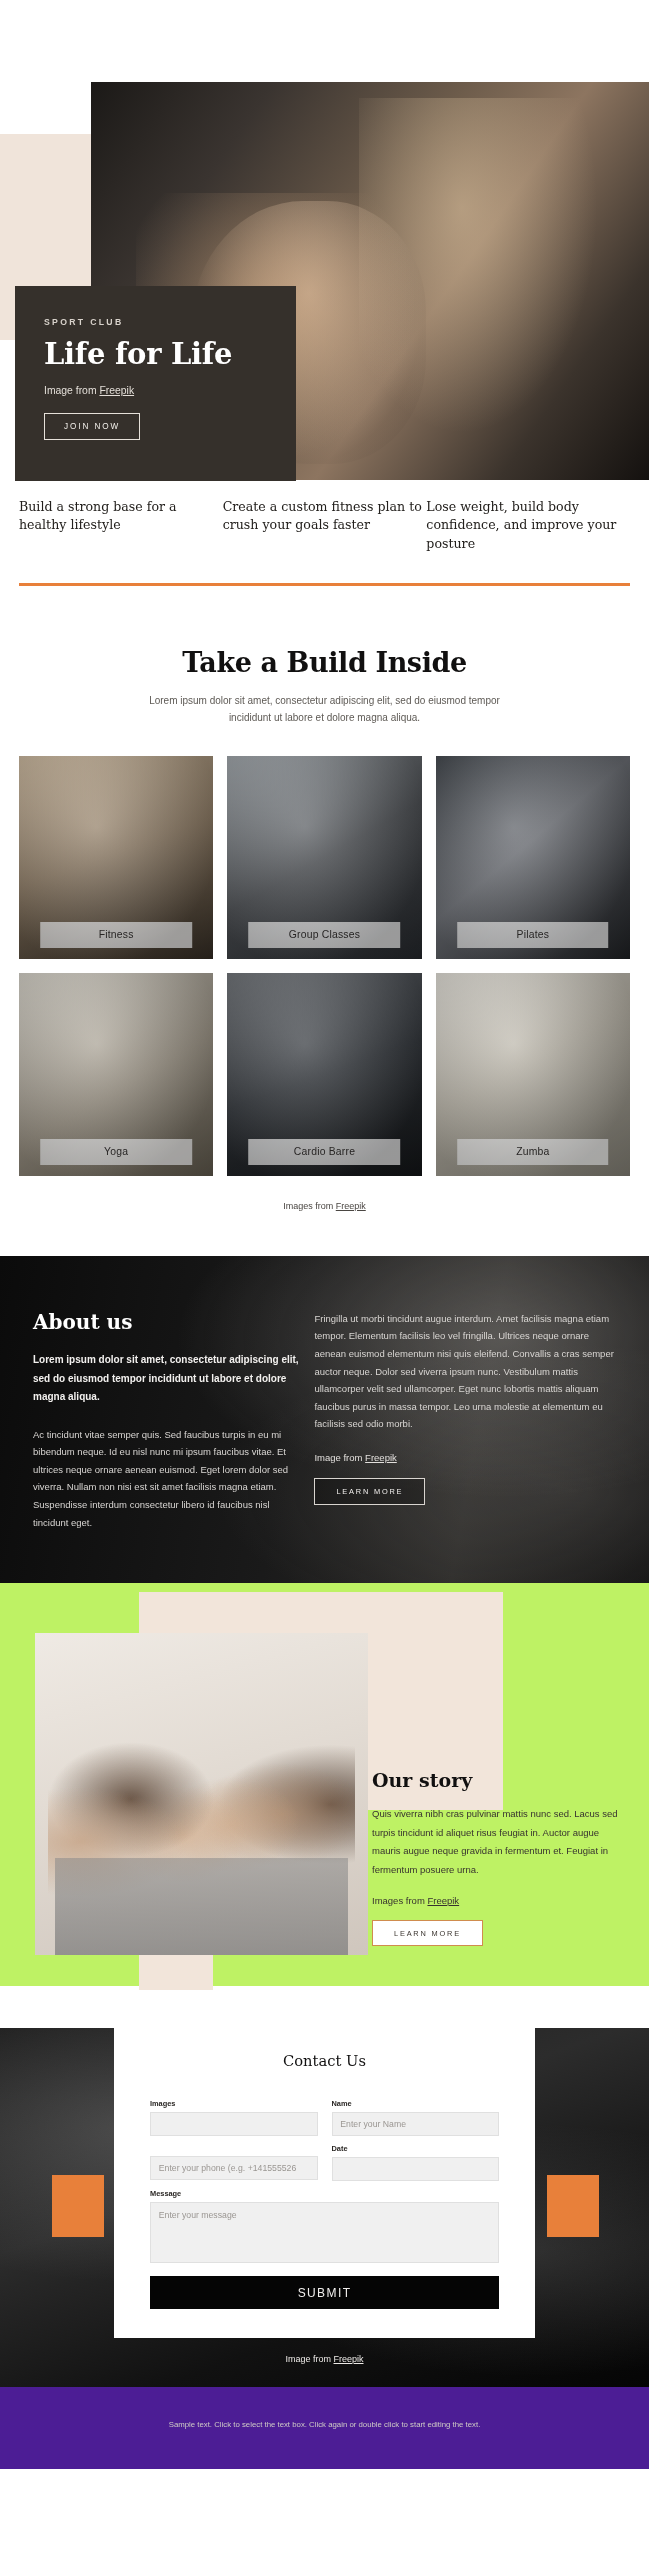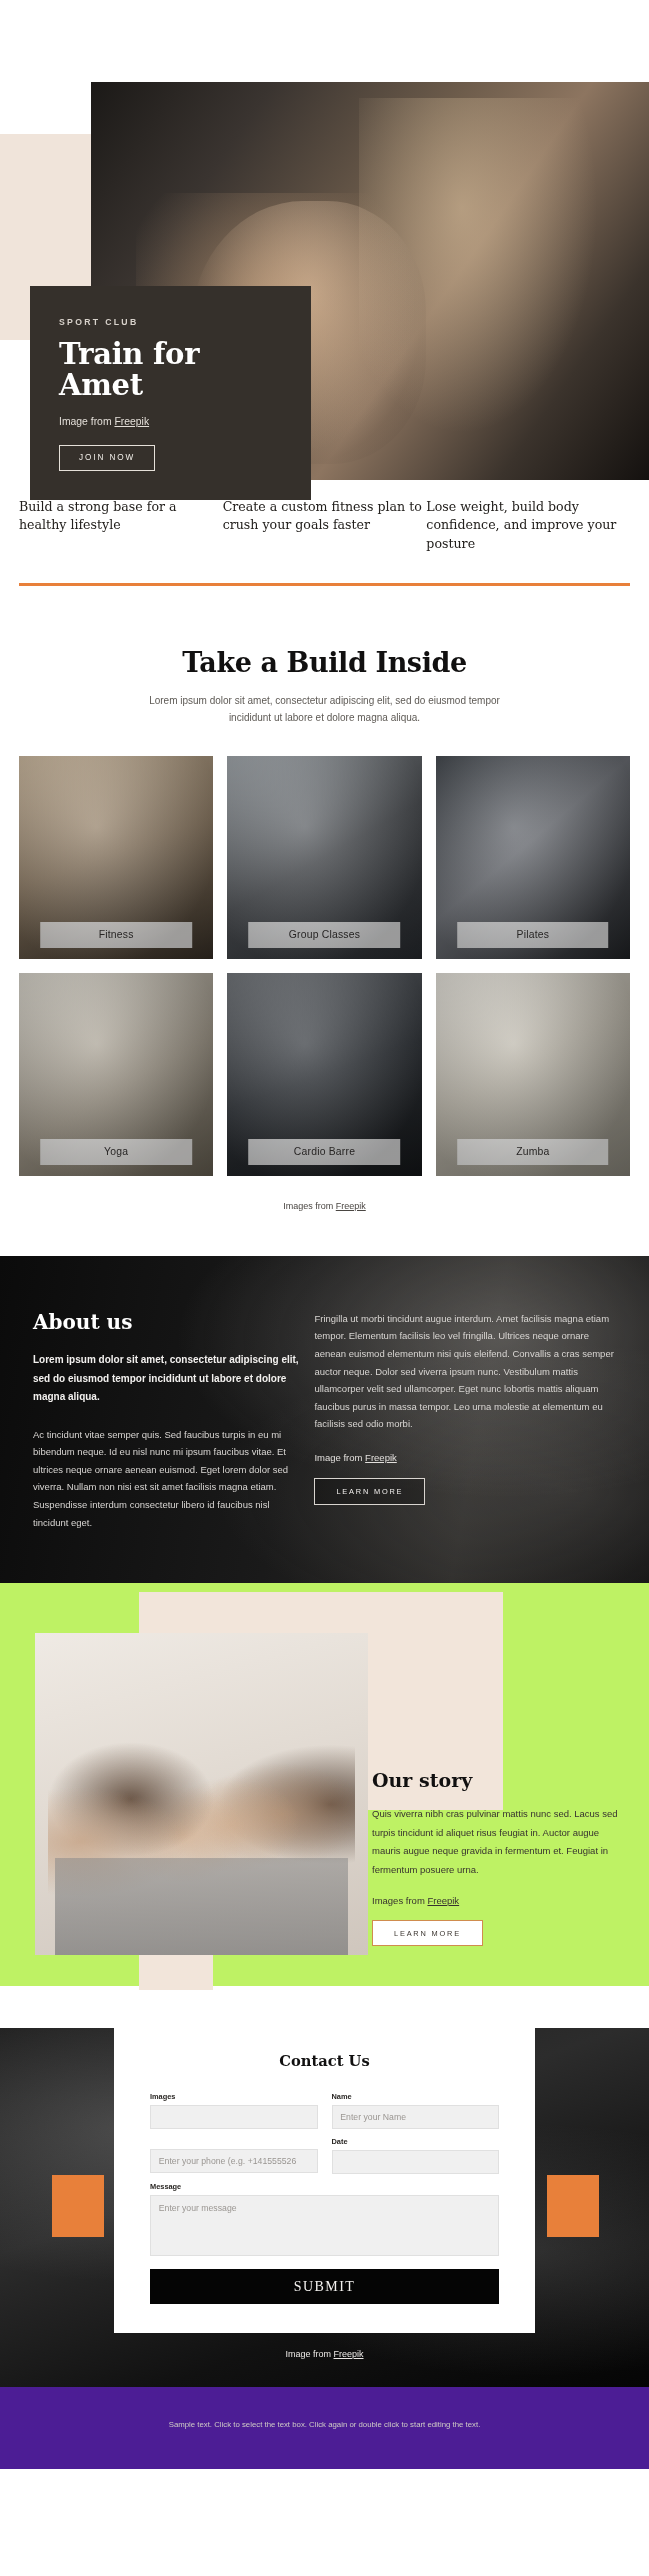--- a/index.html
+++ b/index.html
@@ -39,21 +39,21 @@
   .hero-photo::after {
     content:""; position:absolute; left:8%; top:28%; width:52%; height:70%;
     background:radial-gradient(ellipse at 45% 40%, rgba(214,172,132,.5), rgba(25,21,18,0) 66%);
   }
   .hero-figure {
     position:absolute; left:18%; top:30%; width:42%; height:66%;
     background:radial-gradient(ellipse at 50% 35%, rgba(236,206,176,.62), rgba(60,48,40,.05) 70%);
     border-radius:48% 42% 40% 50%;
   }
   .hero-card {
-    position:absolute; left:30px; top:286px; width:281px; min-height:195px;
+    position:absolute; left:15px; top:286px; width:281px; min-height:195px;
     background:#35302b; padding:31px 29px 29px 29px; z-index:3;
   }
   .eyebrow {
     font-size:8.7px; letter-spacing:2.3px; color:#d8d2cb; font-weight:600;
     text-transform:uppercase; margin-bottom:12px;
   }
   .hero-title {
     font-family:"DejaVu Serif", serif; font-weight:700; font-size:29px;
     color:#ffffff; letter-spacing:-0.3px; line-height:1.08; margin-bottom:14.7px;
   }
@@ -181,38 +181,38 @@
       radial-gradient(ellipse at 82% 62%, rgba(140,140,140,.25), rgba(0,0,0,0) 40%),
       linear-gradient(160deg,#1a1a1a 0%,#2c2c2c 38%,#111111 70%,#050505 100%);
   }
   .contact-orange-l { position:absolute; left:52px; top:147px; width:52px; height:62px; background:#e8803a; }
   .contact-orange-r { position:absolute; right:50px; top:147px; width:52px; height:62px; background:#e8803a; }
   .contact-card {
     position:relative; margin:42px auto 0 auto; width:421px; background:#ffffff;
     padding:24px 36px 29px 36px;
   }
   .contact-title {
-    font-family:"DejaVu Serif", serif; font-weight:700; font-size:14.7px;
-    text-align:center; color:#111010; margin-bottom:23px;
+    font-family:"DejaVu Serif", serif; font-weight:400; font-size:14.7px;
+    text-align:center; color:#111010; margin-bottom:30px;
   }
   .frow { display:flex; gap:14px; }
   .fcol { flex:1; }
   .flabel { display:block; font-size:7.4px; font-weight:700; color:#2a2724; margin-bottom:3.5px; }
   .fspacer { height:11.3px; }
   .finput, .ftext {
     width:100%; background:#f0f0f0; border:0.9px solid #e0e0e0;
     font-family:inherit; font-size:8.7px; color:#44403c; padding:7px 7.8px;
   }
   .finput { height:24px; }
   .finput::placeholder, .ftext::placeholder { color:#9a9692; }
   .ftext { height:61px; resize:none; }
   .mt10 { margin-top:8.7px; }
   .submit {
     width:100%; margin-top:10.4px; background:#050505; color:#f2f0ee;
-    border:none; font-family:Liberation Serif, serif; font-size:14px; letter-spacing:1.4px;
+    border:none; font-family:Liberation Sans, sans-serif; font-size:12px; letter-spacing:1.4px;
     padding:9.5px 0; text-transform:uppercase; cursor:pointer;
   }
   .contact-credit {
     position:relative; text-align:center; color:#ece9e6; font-size:9px;
     padding:15.6px 0 0 0;
   }
 
   
   .footer {
     background:#4c1d95; text-align:center; padding:31px 69px 36px 69px;
@@ -226,21 +226,21 @@
 <div class="page">
 
 
   <div class="hero">
     <div class="hero-beige"></div>
     <div class="hero-photo">
       <div class="hero-figure"></div>
     </div>
     <div class="hero-card">
       <div class="eyebrow">SPORT CLUB</div>
-      <div class="hero-title">Train for Amet</div>
+      <div class="hero-title">Life for Life</div>
       <div class="credit"><span>Image from </span><u class="ul">Freepik</u></div>
       <button class="btn-outline-light">JOIN NOW</button>
     </div>
   </div>
 
   <div class="features">
     <div class="feature">
       <div class="feature-text">Build a strong base for a healthy lifestyle</div>
       <div class="feature-rule"></div>
     </div>

